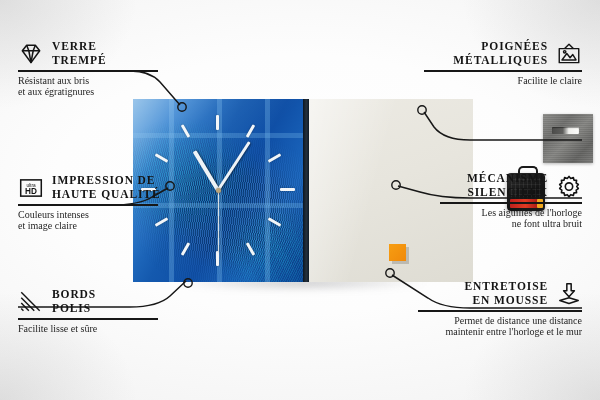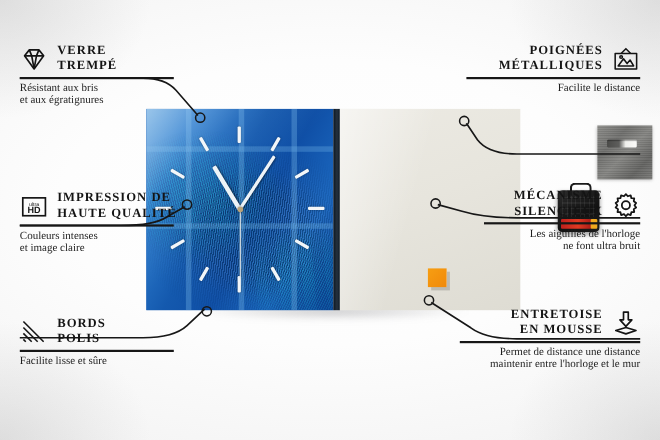--- a/index.html
+++ b/index.html
@@ -258,21 +258,21 @@
       <svg class="ico" viewBox="0 0 24 24">
         <g fill="none" stroke="#141414" stroke-width="1.3" stroke-linejoin="round">
           <rect x="3" y="7" width="18" height="13"></rect>
           <path d="M8,7 L12,3 L16,7"></path>
           <path d="M5.5,17.5 L10,11.5 L13,15.5 L15.5,12.5 L18.5,17.5 Z"></path>
           <circle cx="8" cy="10" r="1.1"></circle>
         </g>
       </svg>
     </div>
     <div class="co-rule" style="width:158px;"></div>
-    <div class="co-sub">Facilite le distance</div>
+    <div class="co-sub">Facilite le claire</div>
   </div>
 
   <div class="callout co-right" style="right:18px;top:172px;width:142px;">
     <div class="co-head">
       <div>
         <div class="co-title">MÉCANISME</div>
         <div class="co-title">SILENCIEUX</div>
       </div>
       <svg class="ico" viewBox="0 0 24 24">
         <g fill="none" stroke="#141414" stroke-width="1.5" stroke-linejoin="round">

